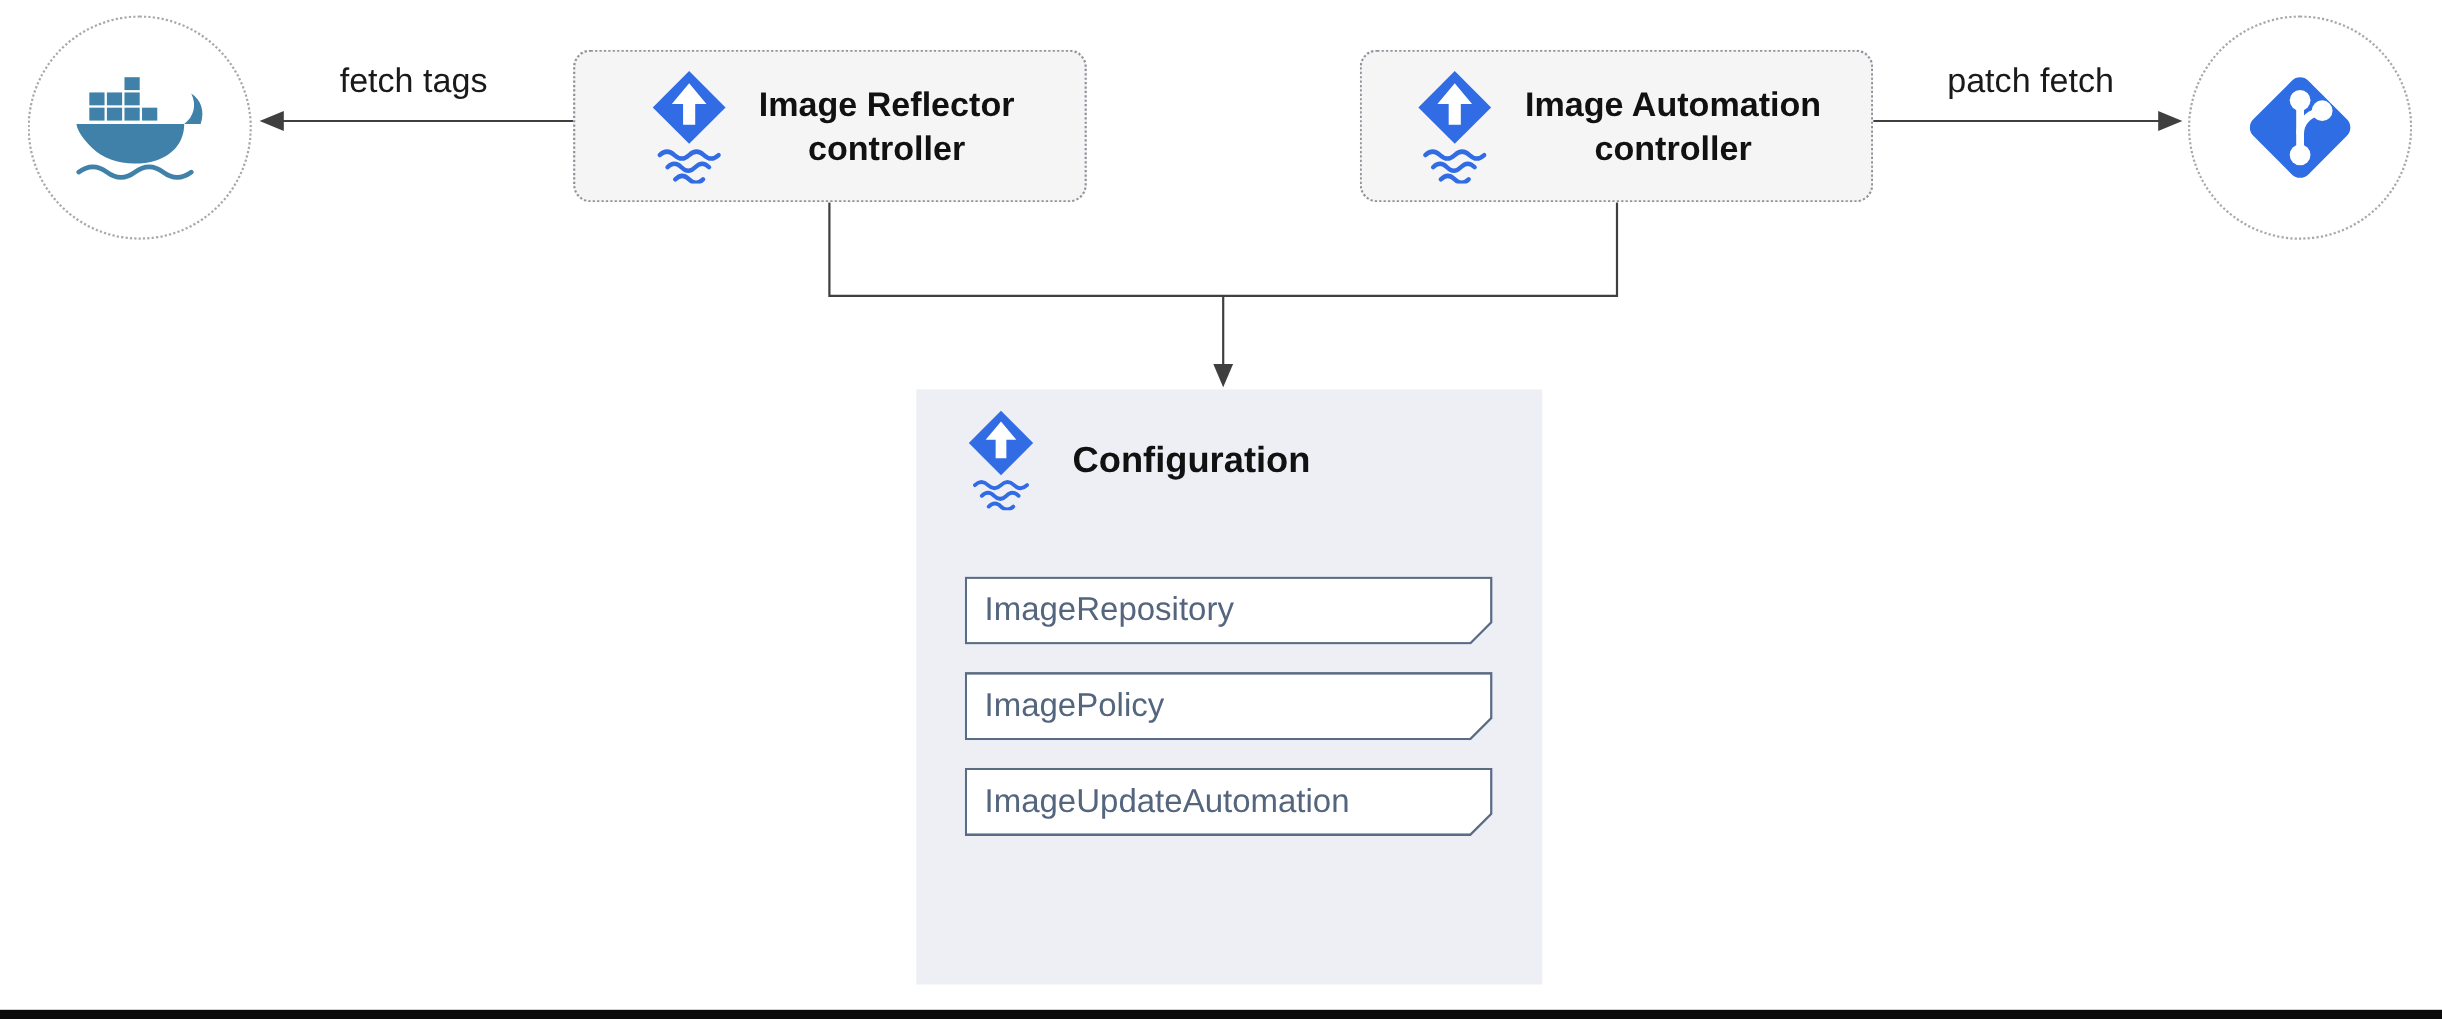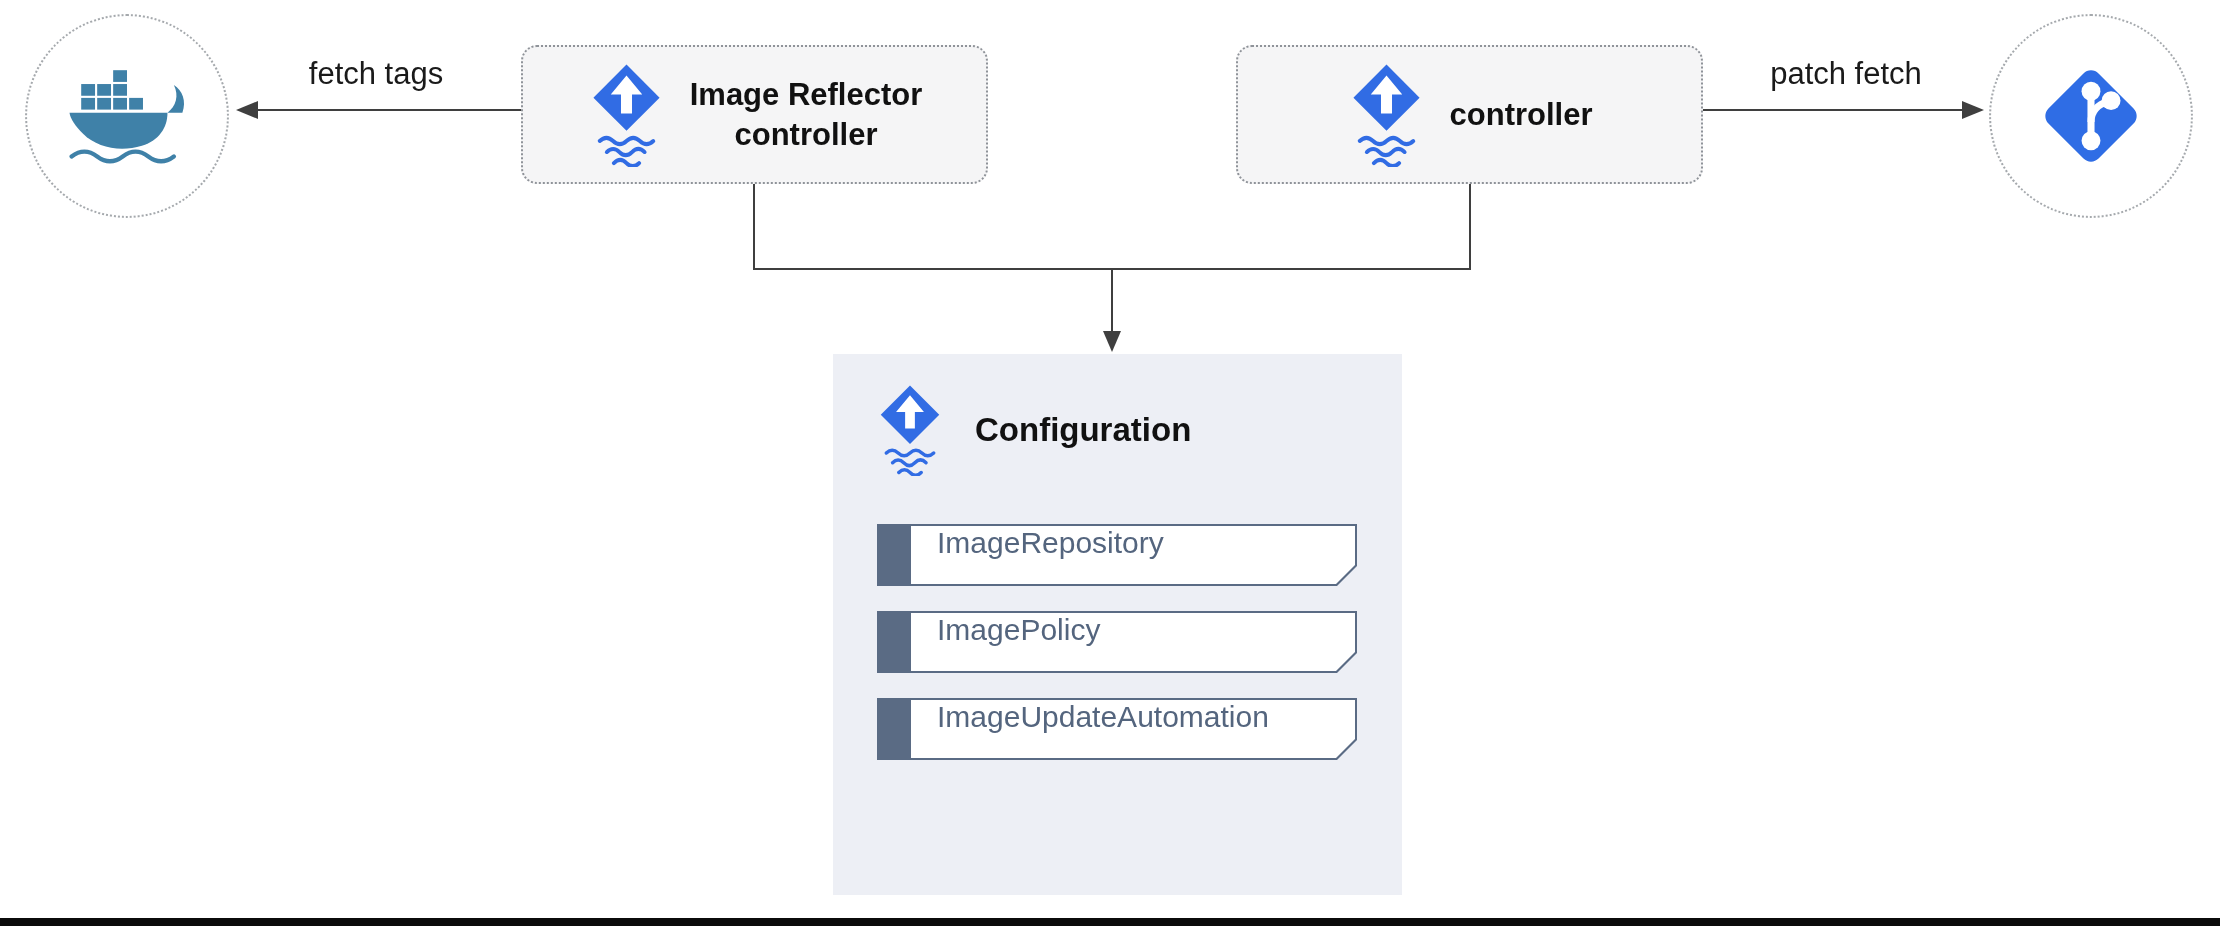--- a/index.html
+++ b/index.html
@@ -29,32 +29,32 @@
   .box-reflector { left: 521px; top: 45px; }
   .box-automation { left: 1236px; top: 45px; }
   .ctrl-label { font-size: 31px; line-height: 40px; color: #111111; text-align: center; font-weight: 700; }
   .ctrl-label span { display: block; }
 
   .edge-label { position: absolute; font-size: 31px; color: #1a1a1a; text-align: center; }
   .label-fetch { left: 231px; top: 56px; width: 290px; }
   .label-patch { left: 1703px; top: 56px; width: 286px; }
 
   .config-panel { position: absolute; left: 833px; top: 354px; width: 569px; height: 541px; background: #edeff5; }
-  .config-header { position: absolute; left: 42px; top: 30px; display: flex; align-items: center; gap: 30px; }
+  .config-header { position: absolute; left: 42px; top: 18px; display: flex; align-items: center; gap: 30px; }
   .config-title { font-size: 33px; font-weight: 700; color: #111111; }
 
   .config-items { position: absolute; left: 44px; top: 170px; width: 480px; }
   .crd-item {
     position: relative; height: 62px; margin-bottom: 25px; background: #5a6b84;
     clip-path: polygon(0 0, 100% 0, 100% calc(100% - 20px), calc(100% - 20px) 100%, 0 100%);
   }
   .crd-inner {
     position: absolute; left: 2px; top: 2px; right: 2px; bottom: 2px; background: #ffffff;
     clip-path: polygon(0 0, 100% 0, 100% calc(100% - 19px), calc(100% - 19px) 100%, 0 100%);
-    display: flex; padding-left: 26px; box-sizing: border-box; margin-left: 32px;
+    display: flex; align-items: center; padding-left: 16px; box-sizing: border-box;
   }
   .crd-text { font-size: 30px; color: #54657e; }
 
   .bottom-edge { position: absolute; left: 0; bottom: 0; width: 2220px; height: 8px; background: #0b0b0b; }
 </style>
 </head>
 <body>
 
 <svg width="0" height="0" style="position:absolute" aria-hidden="true">
   <defs>
@@ -112,20 +112,21 @@
       <span>Image Reflector</span>
       <span>controller</span>
     </div>
   </div>
 
   <div class="ctrl-box box-automation">
     <svg width="79" height="104" viewBox="0 0 100 132">
       <use href="#flux-sym"></use>
     </svg>
     <div class="ctrl-label">
+      <span>Image Automation</span>
       <span>controller</span>
     </div>
   </div>
 
   <div class="edge-label label-patch">patch fetch</div>
 
   <div class="registry-circle circle-git">
     <svg width="118" height="118" viewBox="0 0 100 100">
       <g transform="rotate(45 50 50)">
         <rect x="20" y="20" width="60" height="60" rx="9" fill="#2f6de5"></rect>

